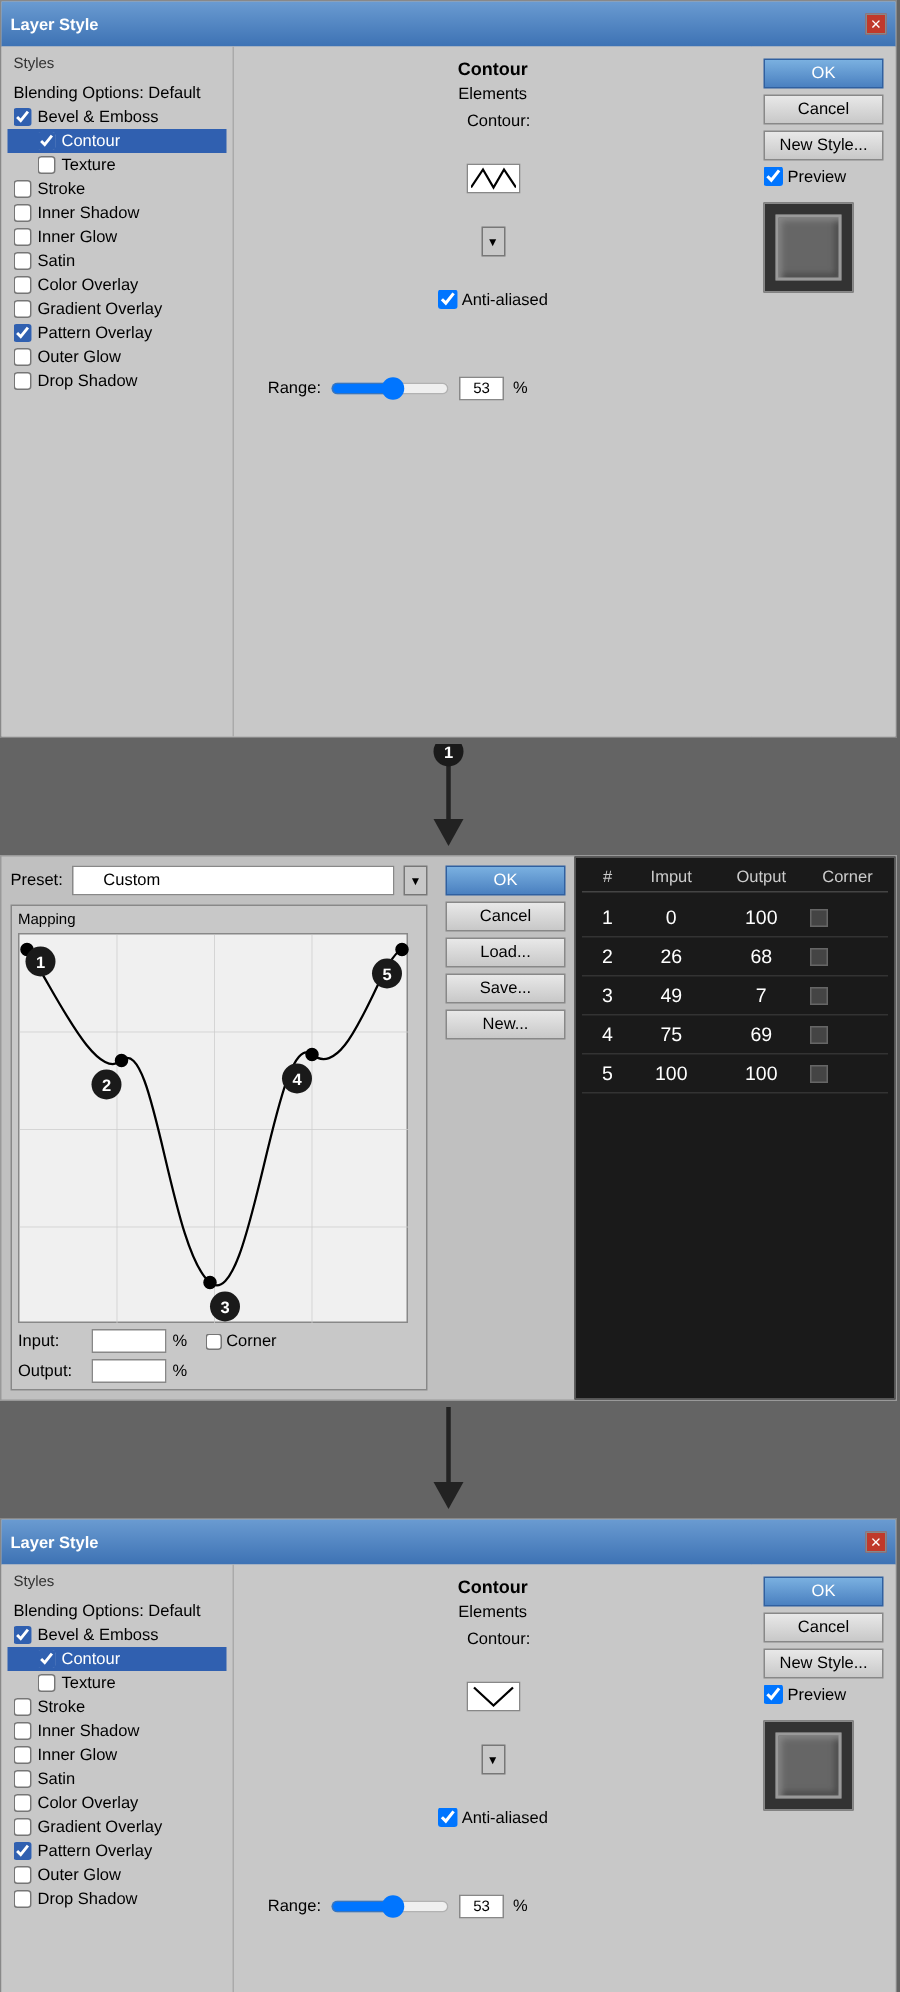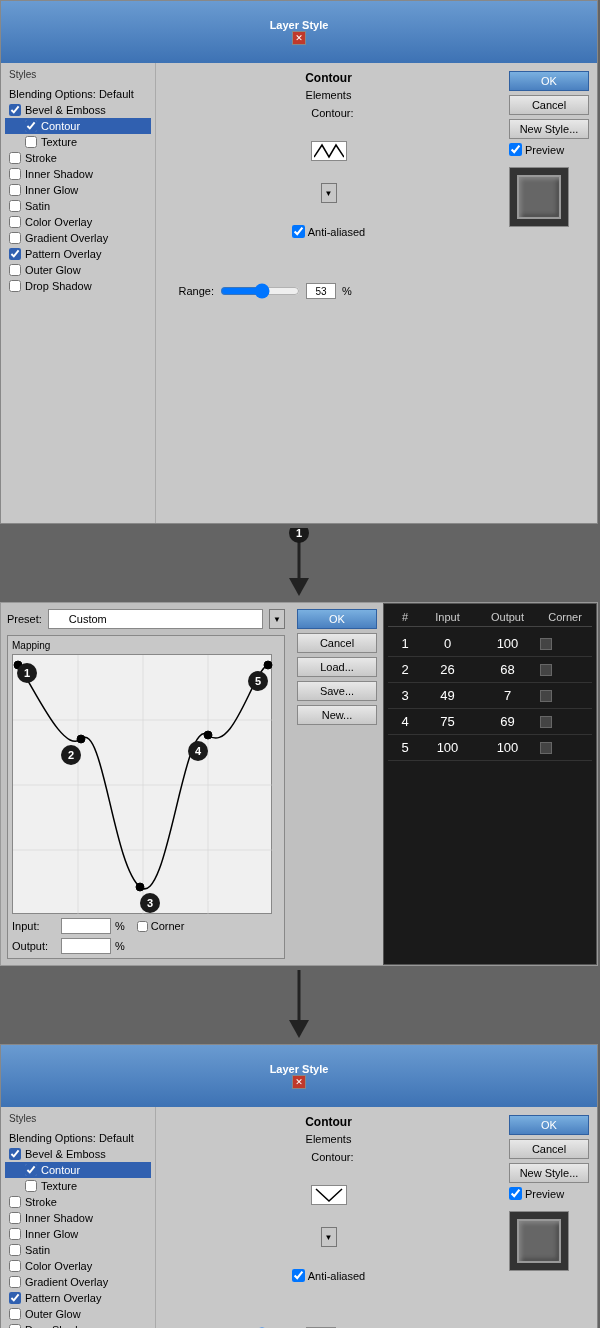--- a/index.html
+++ b/index.html
@@ -15,27 +15,26 @@
     .layer-style-panel {
       background: #c8c8c8;
       border: 1px solid #888;
       width: 598px;
       position: relative;
     }
 
     .panel-titlebar {
       background: linear-gradient(to bottom, #6a9bd1, #3d72b4);
       color: white;
-      padding: 18px 6px;
+      padding: 8px 6px;
       font-size: 11px;
       font-weight: bold;
       display: flex;
       justify-content: space-between;
-      align-items: center;
-      flex-direction: column;
+      align-items: flex-end;
     }
 
     .close-btn {
       background: #c0392b;
       color: white;
       border: 1px solid #888;
       width: 14px;
       height: 14px;
       font-size: 9px;
       cursor: pointer;
@@ -516,21 +515,21 @@
       <button class="btn btn-primary">OK</button>
       <button class="btn">Cancel</button>
       <button class="btn">Load...</button>
       <button class="btn">Save...</button>
       <button class="btn">New...</button>
     </div>
 
     <div class="table-section">
       <div class="table-header">
         <div class="table-cell">#</div>
-        <div class="table-cell">Input</div>
+        <div class="table-cell">Imput</div>
         <div class="table-cell">Output</div>
         <div class="table-cell">Corner</div>
       </div>
 
       <div class="table-row">
         <div class="table-cell">1</div>
         <div class="table-cell">0</div>
         <div class="table-cell">100</div>
         <div class="table-cell">
             <div class="table-checkbox"></div>

